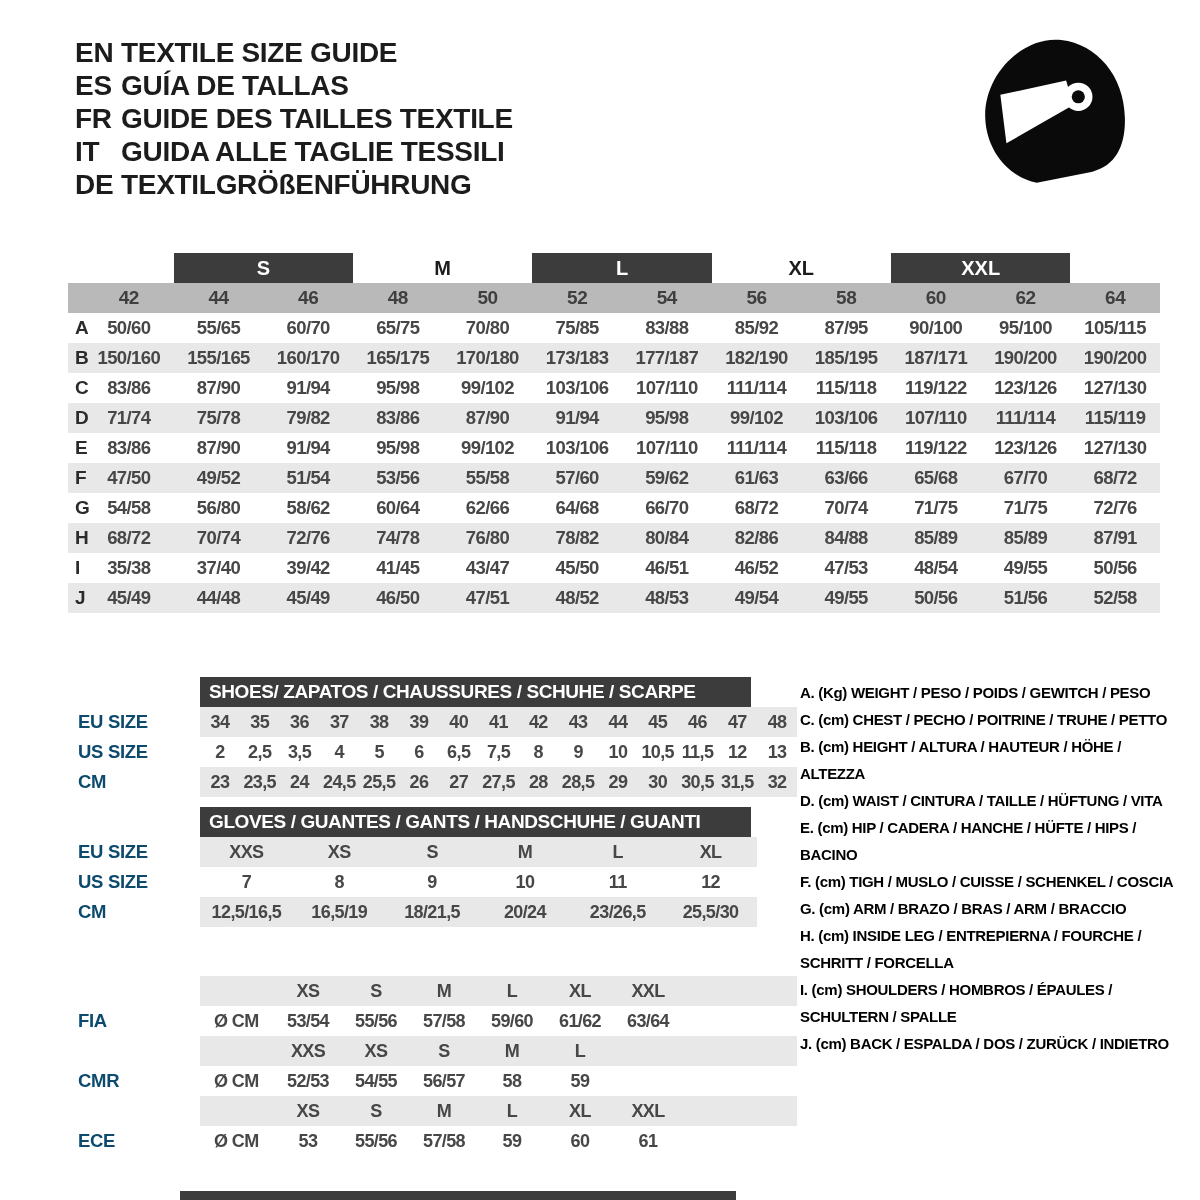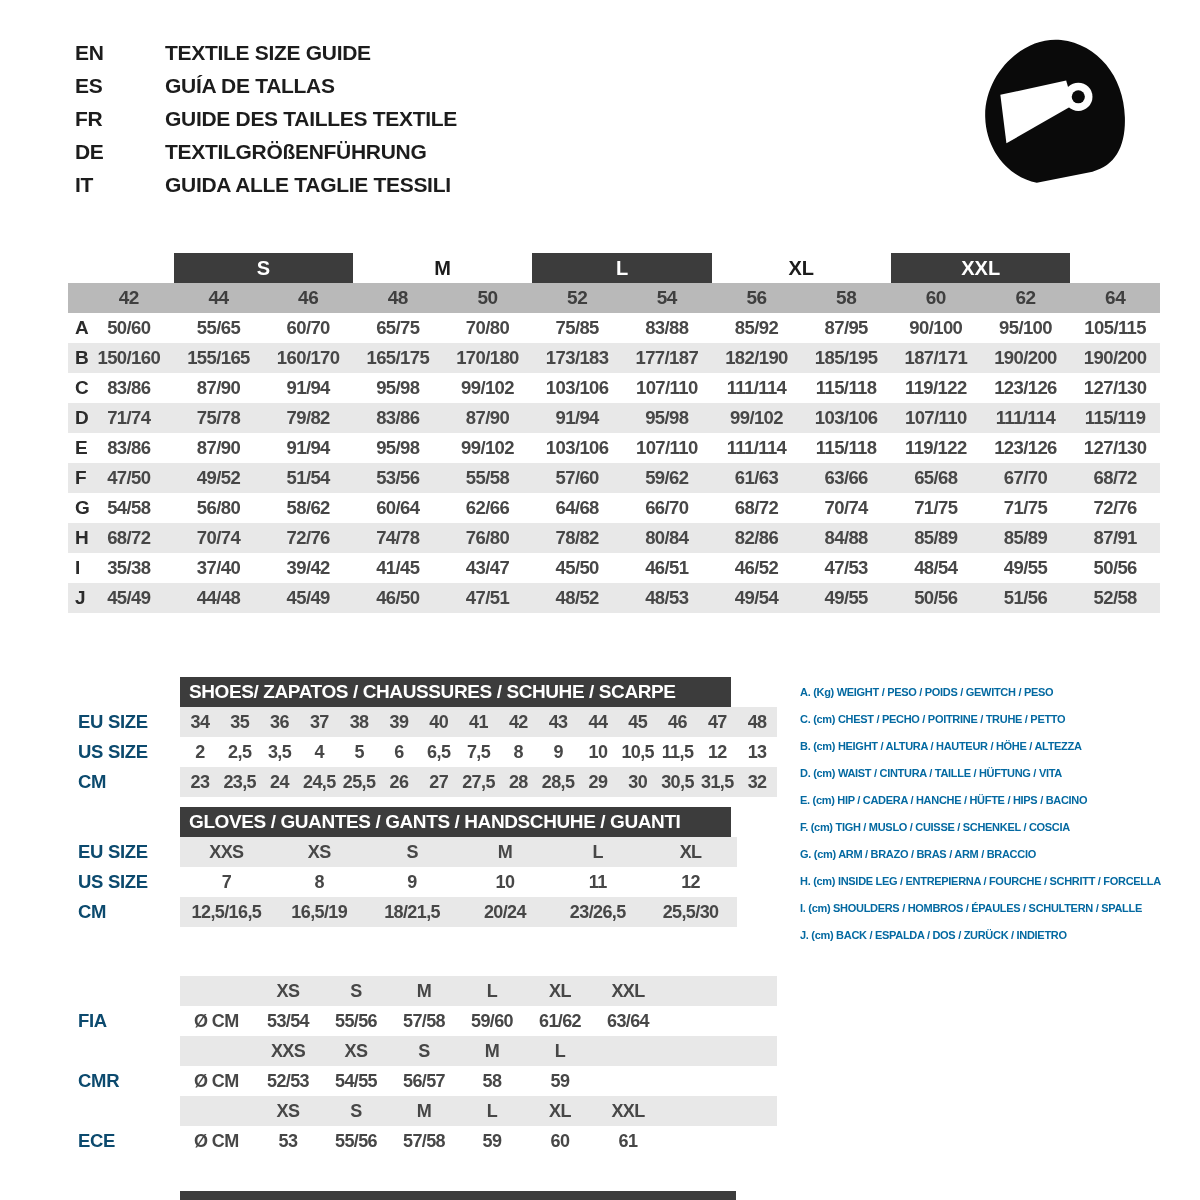--- a/index.html
+++ b/index.html
@@ -6,54 +6,54 @@
   html,body { margin:0; padding:0; background:#ffffff; }
   body {
     width:1200px; height:1200px; overflow:hidden;
     font-family:"Liberation Sans", sans-serif;
     font-weight:bold; color:#222;
   }
   .page { position:relative; width:1200px; height:1200px; background:#fff; }
 
   
   .langs { position:absolute; left:75px; top:36px; }
-  .lang-row { display:flex; height:33px; align-items:center; font-size:21px; letter-spacing:-0.3px; color:#1c1c1c;gap:44px; }
+  .lang-row { display:flex; height:33px; align-items:center; font-size:28px; letter-spacing:-0.3px; color:#1c1c1c; }
   .lang-code { width:46px; }
 
   
   .helmet { position:absolute; left:972px; top:30px; }
 
   
   .size-table { position:absolute; left:68px; top:253px; width:1092px; }
   .sg-row, .num-row, .data-row { display:grid; grid-template-columns:16px repeat(12, 1fr); height:30px; }
   .sg { display:flex; align-items:center; justify-content:center; font-size:20px; color:#1c1c1c; }
   .sg.dark { background:#3c3c3c; color:#ffffff; }
   .num-row { background:#b9b9b9; margin-top:0; }
   .num-cell { display:flex; align-items:center; justify-content:center; font-size:19px; color:#3f3f3f; letter-spacing:-0.5px; }
   .data-row.alt { background:#e8e8e8; }
   .row-letter { display:flex; align-items:center; padding-left:7px; font-size:19px; color:#2b2b2b; }
   .cell { display:flex; align-items:center; justify-content:center; font-size:18.5px; color:#474747; letter-spacing:-0.6px; white-space:nowrap; }
 
   
   .subs { position:absolute; left:78px; top:677px; }
-  .sub-row { display:grid; grid-template-columns:102px auto; height:30px; }
+  .sub-row { display:grid; grid-template-columns:102px auto; height:30px;gap:20px; }
   .sub-label { display:flex; align-items:center; font-size:18.5px; color:#0c4a6e; letter-spacing:-0.3px; }
   .sub-header-bar { background:#3c3c3c; color:#fff; display:flex; align-items:center; padding-left:9px; font-size:19px; letter-spacing:-0.4px; width:551px; height:30px; white-space:nowrap; }
   .band { display:grid; height:30px;text-align:right; }
   .band.w15 { width:597px; grid-template-columns:repeat(15, 1fr); }
   .band.w6  { width:557px; grid-template-columns:repeat(6, 1fr); }
   .band.hm  { width:597px; grid-template-columns:74px repeat(6, 68px) 1fr; }
   .band.shaded { background:#e8e8e8; }
   .band .cell { font-size:18px; }
   .band .unit { justify-content:flex-start; padding-left:14px; }
   .gap10 { height:10px; } .gap19 { height:19px; }
 
   
   .legend { position:absolute; left:800px; top:679px; width:385px; }
-  .legend-item { font-size:11px; line-height:27px; color:#0369a1; letter-spacing:-0.3px; }
+  .legend-item { font-size:15px; line-height:27px; color:#000000; letter-spacing:-0.3px; }
 
   
   .partial-bar { position:absolute; left:180px; top:1191px; width:556px; height:9px; background:#3c3c3c; }
 </style>
 </head>
 <body>
 
 <div class="page">
 
   <div class="langs">
@@ -63,26 +63,26 @@
       </div>
       <div class="lang-row">
         <div class="lang-code">ES</div>
         <div class="lang-title">GUÍA DE TALLAS</div>
       </div>
       <div class="lang-row">
         <div class="lang-code">FR</div>
         <div class="lang-title">GUIDE DES TAILLES TEXTILE</div>
       </div>
       <div class="lang-row">
+        <div class="lang-code">IT</div>
+        <div class="lang-title">GUIDA ALLE TAGLIE TESSILI</div>
+      </div>
+      <div class="lang-row">
         <div class="lang-code">DE</div>
         <div class="lang-title">TEXTILGRÖßENFÜHRUNG</div>
-      </div>
-      <div class="lang-row">
-        <div class="lang-code">IT</div>
-        <div class="lang-title">GUIDA ALLE TAGLIE TESSILI</div>
       </div>
     </div>
 
   <svg class="helmet" width="162" height="168" viewBox="0 0 160 166" aria-hidden="true">
     <path fill="#0a0a0a" d="M88,10 C124,14 150,46 151,86 C152,114 142,134 119,140 L64,151 C38,146 14,121 13,86 C12,44 50,6 88,10 Z"></path>
     <path fill="#ffffff" d="M28,64 L93,50 L100,74 L34,112 Z"></path>
     <circle cx="105" cy="66" r="14" fill="#ffffff"></circle>
     <circle cx="105" cy="66" r="6.5" fill="#0a0a0a"></circle>
   </svg>
 

